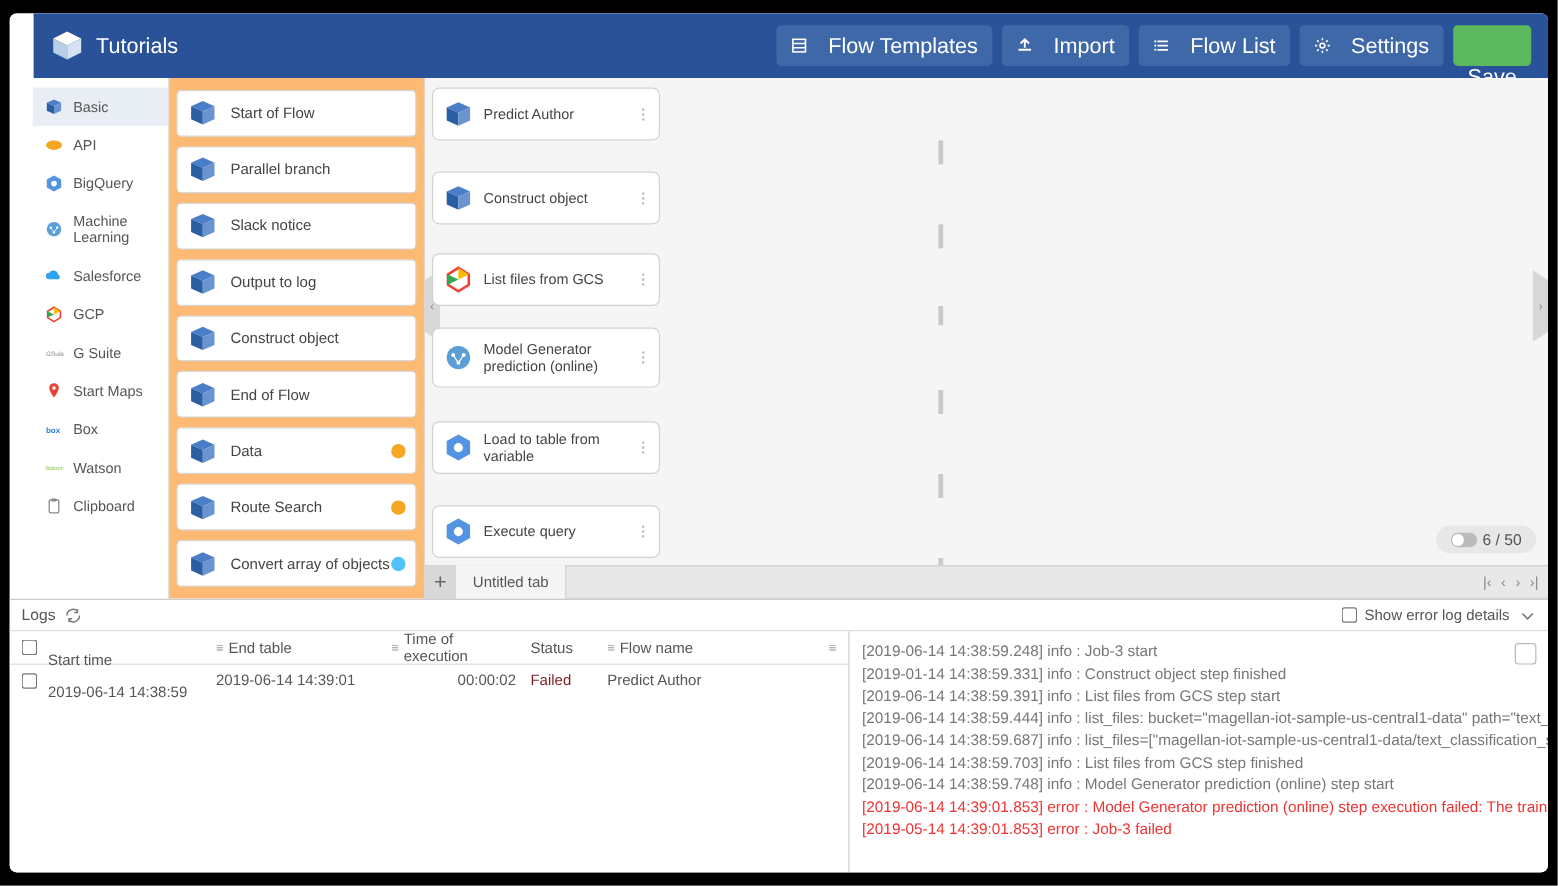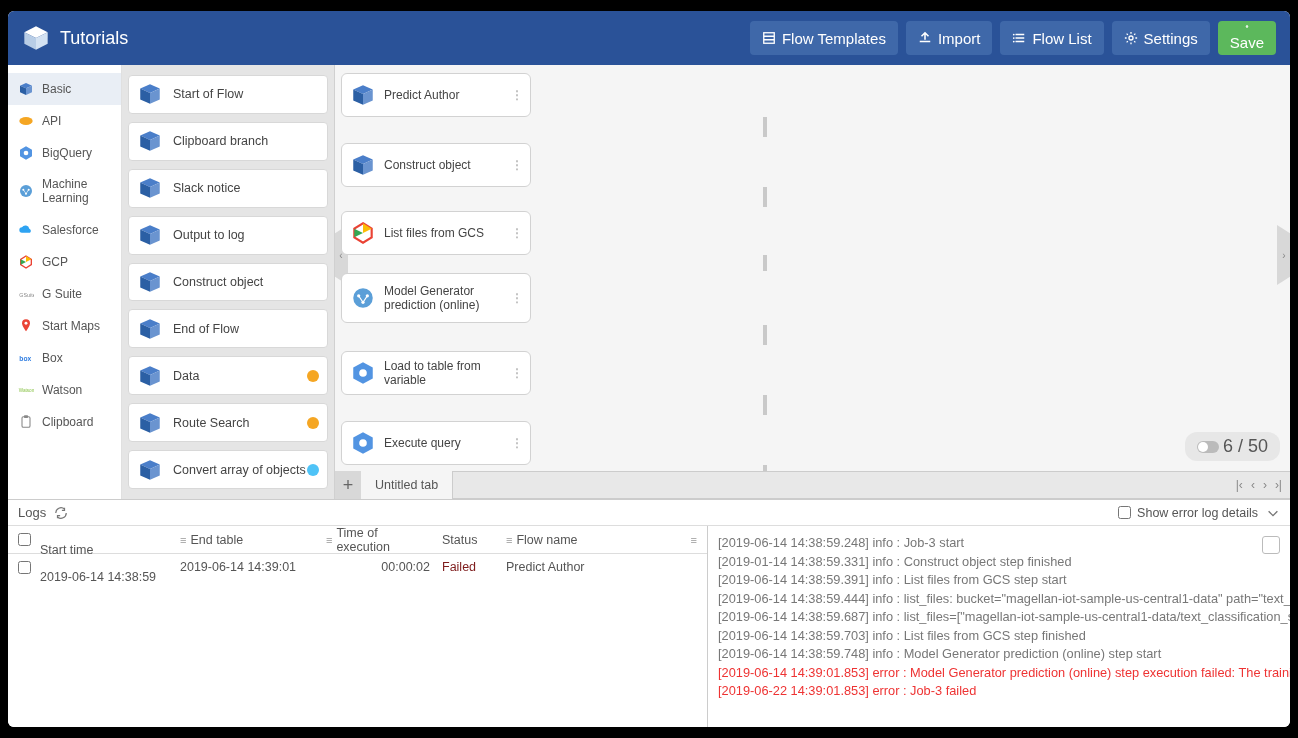--- a/index.html
+++ b/index.html
@@ -1,31 +1,31 @@
 <!DOCTYPE html>
 <html><head>
   <meta charset="utf-8">
   <style>
     * { margin: 0; padding: 0; box-sizing: border-box; font-family: -apple-system, Arial, sans-serif; }
     body { background: #000; display: flex; align-items: center; justify-content: center; height: 738px; width: 1298px; }
     .app { width: 1282px; height: 716px; background: #fff; display: flex; flex-direction: column; border-radius: 6px; overflow: hidden; }
-    .header { height: 54px; background: #2a5298; display: flex; align-items: center; padding: 0 14px; }
+    .header { height: 54px; background: #2a5298; display: flex; align-items: center; padding: 0 14px; margin-left: 20px; }
     .header-logo { width: 28px; height: 28px; margin-right: 10px; }
     .header-title { color: #fff; font-size: 18px; font-weight: 400; flex: 1; }
-    .header-btn { background: #3f68a9; color: #fff; border: none; border-radius: 4px; height: 34px; padding: 4px 12px; font-size: 15px; margin-left: 8px; display: flex; align-items: center; gap: 6px; cursor: pointer; }
+    .header-btn { background: #3f68a9; color: #fff; border: none; border-radius: 4px; height: 34px; padding: 16px 12px; font-size: 18px; margin-left: 8px; display: flex; align-items: center; gap: 17px; cursor: pointer; }
     .header-btn.save { background: #5cb85c; flex-direction: column; }
     .header-btn svg, .header-btn .ico { width: 14px; height: 14px; fill: #fff; }
 
-    .body { flex: 1; display: flex; overflow: hidden; }
+    .body { flex: 1; display: flex; overflow: hidden; margin-left: 19px; }
     .cat-sidebar { width: 114px; border-right: 1px solid #e0e0e0; background: #fff; padding-top: 8px; overflow-y: auto; }
     .cat-item { display: flex; align-items: center; gap: 8px; padding: 8px 10px; font-size: 12px; color: #555; cursor: pointer; line-height: 1.2; }
     .cat-item.sel { background: #e9eef5; }
     .cat-ico { width: 16px; height: 16px; flex-shrink: 0; }
 
-    .block-palette { width: 213px; background: #e5e5e5; padding: 10px 6px; overflow-y: auto; display: flex; flex-direction: column; gap: 8px; border-right: 1px solid #d0d0d0; }
+    .block-palette { width: 213px; background: #fdba74; padding: 10px 6px; overflow-y: auto; display: flex; flex-direction: column; gap: 8px; border-right: 1px solid #d0d0d0; }
     .block { background: #fff; border: 1px solid #d8d8d8; border-radius: 4px; height: 44px; display: flex; align-items: center; padding: 0 8px; gap: 10px; font-size: 12.5px; color: #444; cursor: grab; position: relative; }
     .block .bico { width: 26px; height: 26px; display: flex; align-items: center; justify-content: center; }
     .block .badge { position: absolute; right: 8px; top: 50%; transform: translateY(-50%); width: 12px; height: 12px; border-radius: 50%; }
 
     .canvas-wrap { flex: 1; background: #f5f5f5; position: relative; display: flex; flex-direction: column; }
     .canvas { flex: 1; position: relative; overflow: hidden; }
     .flow-node { position: absolute; left: 335px; width: 190px; height: 44px; background: #fff; border: 1px solid #d2d2d2; border-radius: 6px; display: flex; align-items: center; padding: 0 8px; gap: 8px; font-size: 12px; color: #444; }
     .flow-node.tall { height: 50px; }
     .flow-node .lbl-wrap { flex: 1; line-height: 1.2; }
     .flow-node .more { color: #bbb; font-weight: bold; letter-spacing: -1px; }
@@ -33,21 +33,21 @@
     .connector.c1 { top: 52px; height: 20px; }
     .connector.c2 { top: 122px; height: 20px; }
     .connector.c3 { top: 190px; height: 16px; }
     .connector.c4 { top: 260px; height: 20px; }
     .connector.c5 { top: 330px; height: 20px; }
     .connector.c6 { top: 400px; height: 20px; }
 
     .collapse-left { position: absolute; left: -1px; top: 160px; width: 14px; height: 60px; background: #d8d8d8; clip-path: polygon(0 15%, 100% 0, 100% 100%, 0 85%); cursor: pointer; display: flex; align-items: center; justify-content: center; color: #888; font-size: 10px; }
     .collapse-right { position: absolute; right: -1px; top: 160px; width: 14px; height: 60px; background: #d8d8d8; clip-path: polygon(0 0, 100% 15%, 100% 85%, 0 100%); cursor: pointer; display: flex; align-items: center; justify-content: center; color: #888; font-size: 10px; }
 
-    .counter { position: absolute; right: 10px; bottom: 10px; background: #e7e7e7; border-radius: 12px; padding: 4px 12px; font-size: 18px; color: #555; display: flex; align-items: center; gap: 4px; }
+    .counter { position: absolute; right: 10px; bottom: 10px; background: #e7e7e7; border-radius: 12px; padding: 4px 12px; font-size: 13px; color: #555; display: flex; align-items: center; gap: 4px; }
     .counter .tog { width: 22px; height: 12px; background: #bbb; border-radius: 6px; position: relative; }
     .counter .tog::after { content: ''; position: absolute; left: 1px; top: 1px; width: 10px; height: 10px; background: #fff; border-radius: 50%; }
 
     .tab-bar { height: 28px; background: #e8e8e8; border-top: 1px solid #ccc; border-bottom: 1px solid #ccc; display: flex; align-items: center; }
     .tab-add { width: 26px; height: 28px; background: #d8d8d8; display: flex; align-items: center; justify-content: center; color: #666; font-size: 18px; cursor: pointer; }
     .tab { padding: 0 14px; height: 28px; display: flex; align-items: center; font-size: 12.5px; color: #555; background: #f5f5f5; border-right: 1px solid #ccc; cursor: pointer; }
     .tab-nav { margin-left: auto; padding: 0 8px; color: #888; font-size: 12px; display: flex; gap: 8px; }
     .tab-nav span { cursor: pointer; }
 
     .log-panel { height: 228px; border-top: 1px solid #ccc; background: #fff; display: flex; flex-direction: column; }
@@ -244,21 +244,21 @@
           <span>Start of Flow</span>
         </div>
         <div class="block">
           <span class="bico">
             <svg viewBox="0 0 24 24">
               <polygon points="12,3 21,7 12,11 3,7" fill="#4a7ec9"></polygon>
               <polygon points="3,7 12,11 12,21 3,17" fill="#2b5fa4"></polygon>
               <polygon points="21,7 12,11 12,21 21,17" fill="#6a94d0"></polygon>
             </svg>
           </span>
-          <span>Clipboard branch</span>
+          <span>Parallel branch</span>
         </div>
         <div class="block">
           <span class="bico">
             <svg viewBox="0 0 24 24">
               <polygon points="12,3 21,7 12,11 3,7" fill="#4a7ec9"></polygon>
               <polygon points="3,7 12,11 12,21 3,17" fill="#2b5fa4"></polygon>
               <polygon points="21,7 12,11 12,21 21,17" fill="#6a94d0"></polygon>
             </svg>
           </span>
           <span>Slack notice</span>
@@ -477,17 +477,17 @@
       <div class="log-detail" id="log-detail">
         <div class="copy-ico"></div>
       <div class="log-line">[2019-06-14 14:38:59.248]  info : Job-3 start</div>
           <div class="log-line">[2019-01-14 14:38:59.331]  info : Construct object step finished</div>
           <div class="log-line">[2019-06-14 14:38:59.391]  info : List files from GCS step start</div>
           <div class="log-line">[2019-06-14 14:38:59.444]  info : list_files: bucket="magellan-iot-sample-us-central1-data" path="text_clas</div>
           <div class="log-line">[2019-06-14 14:38:59.687]  info : list_files=["magellan-iot-sample-us-central1-data/text_classification_samp</div>
           <div class="log-line">[2019-06-14 14:38:59.703]  info : List files from GCS step finished</div>
           <div class="log-line">[2019-06-14 14:38:59.748]  info : Model Generator prediction (online) step start</div>
           <div class="log-line err">[2019-06-14 14:39:01.853] error : Model Generator prediction (online) step execution failed: The training mo</div>
-          <div class="log-line err">[2019-06-22 14:39:01.853] error : Job-3 failed</div>
+          <div class="log-line err">[2019-05-14 14:39:01.853] error : Job-3 failed</div>
         </div>
     </div>
   </div>
 </div>
 
 </body></html>

